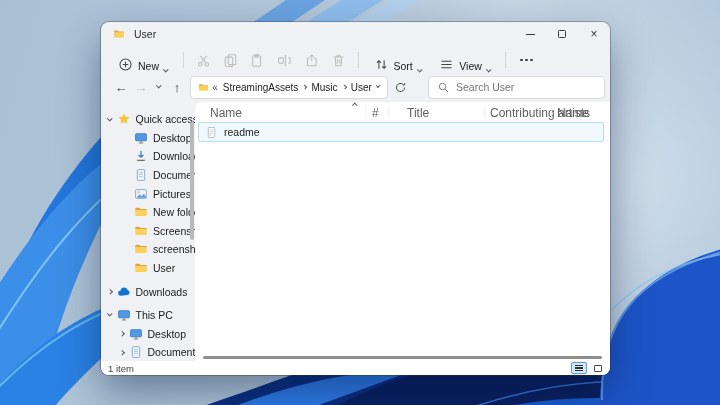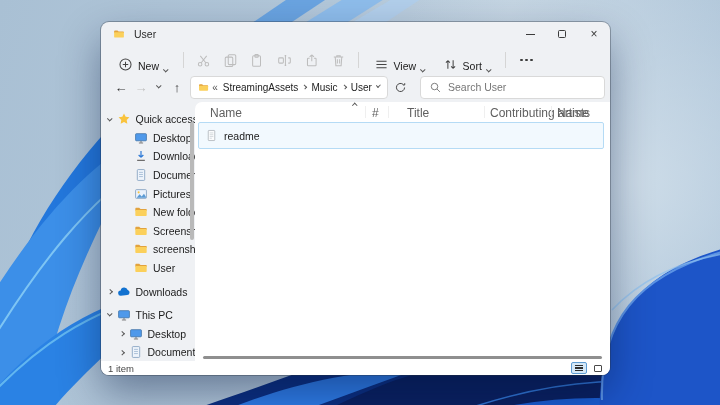--- a/index.html
+++ b/index.html
@@ -49,21 +49,21 @@
   .nav-btn { width:18px; height:22px; display:flex; align-items:center; justify-content:center;
     font-size:13px; color:#333; margin-right:2px; }
   .nav-btn.disabled { color:#c0c0c0; }
   .nav-chev { width:14px; }
   .crumb-box { margin-left:2px; width:198px; height:23px; background:#fff; border:1px solid #d9d9d9;
     border-radius:4px; display:flex; align-items:center; padding:0 7px; gap:3px; font-size:10px; color:#222; }
   .crumb-seg { padding:0 2px; }
   .crumb-sep { color:#555; font-size:10px; }
   .crumb-box .chev.end { margin-left:auto; }
   .refresh-btn { margin-left:4px; width:16px; height:22px; display:flex; align-items:center; justify-content:center; }
-  .search-box { margin-left:12px; flex:1; height:23px; background:#fff; border:1px solid #d9d9d9;
+  .search-box { margin-left:20px; flex:1; height:23px; background:#fff; border:1px solid #d9d9d9;
     border-radius:4px; display:flex; align-items:center; padding:0 8px; gap:6px; }
   .search-box input { border:none; outline:none; flex:1; font-family:inherit; font-size:10.5px; color:#333; background:transparent; }
   .search-box input::placeholder { color:#767676; }
 
   
   .body-row { position:absolute; top:80px; left:0; right:0; bottom:14px; display:flex; }
 
   .sidebar { width:88px; padding-top:8px; position:relative; }
   .side-row { height:18.6px; display:flex; align-items:center; gap:5px; padding-right:2px; }
   .lv-root { padding-left:7px; }
@@ -76,21 +76,21 @@
   .schev { flex:0 0 auto; }
 
   .side-scroll { width:6px; position:relative; }
   .side-scroll .thumb { position:absolute; left:1px; top:20px; width:3.5px; height:118px; background:#b9b9b9; border-radius:2px; }
 
   .main { flex:1; background:#fff; border-top-left-radius:7px; position:relative; }
   .col-headers { position:relative; height:20px; color:#5f5f5f; font-size:12px; }
   .col { position:absolute; top:4px; white-space:nowrap; }
   .col-sep { position:absolute; top:4px; width:1px; height:12px; background:#efefef; }
   .sort-ind { position:absolute; left:158px; top:2px; color:#8a8a8a; }
-  .file-row { position:absolute; top:20px; left:3px; right:6px; height:27px;
+  .file-row { position:absolute; top:20px; left:3px; right:6px; height:20px;
     background:#f2f9fe; border:1px solid #b5dbf5; border-radius:2px;
     display:flex; align-items:center; gap:6px; padding-left:6px; font-size:10.5px; color:#1b1b1b; }
   .ficon { width:13px; height:13px; }
   .h-scroll { position:absolute; bottom:2px; left:8px; right:8px; height:3px; background:#8f8f8f; border-radius:2px; }
 
   
   .statusbar { position:absolute; left:0; right:0; bottom:0; height:14px; background:#fff;
     display:flex; align-items:center; padding:0 4px 0 7px; font-size:9.5px; color:#454545; }
   .view-toggles { margin-left:auto; display:flex; gap:3px; }
   .vt { width:16px; height:12px; border-radius:2px; display:flex; align-items:center; justify-content:center; }
@@ -275,30 +275,30 @@
         </svg>
       </div>
     <div class="tb-ic-btn">
         <svg class="ic15">
           <use href="#i-trash"></use>
         </svg>
       </div>
     <div class="tb-sep"></div>
     <div class="tb-btn">
       <svg class="ic15">
-          <use href="#i-view"></use>
-        </svg>
-      <span>View</span>
+          <use href="#i-sort"></use>
+        </svg>
+      <span>Sort</span>
       <span class="chev tiny"></span>
     </div>
     <div class="tb-btn">
       <svg class="ic15">
-          <use href="#i-sort"></use>
-        </svg>
-      <span>Sort</span>
+          <use href="#i-view"></use>
+        </svg>
+      <span>View</span>
       <span class="chev tiny"></span>
     </div>
     <div class="tb-sep"></div>
     <div class="dots">
         <i></i>
         <i></i>
         <i></i>
       </div>
   </div>
 

